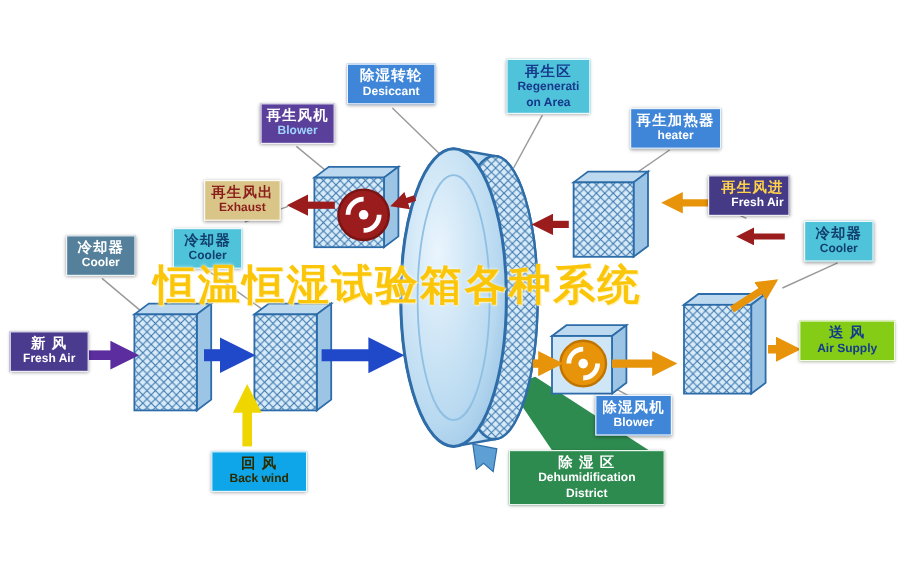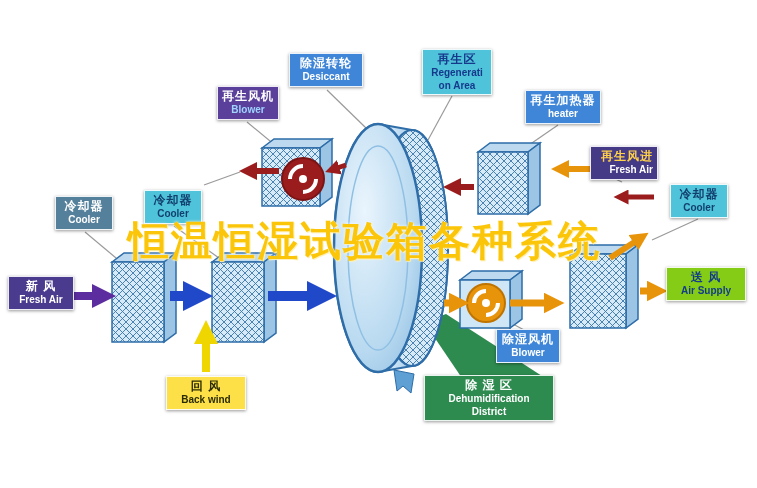--- a/index.html
+++ b/index.html
@@ -19,25 +19,25 @@
   .desiccant{left:289px;top:53px;width:74px;background:#3f86d8;color:#ffffff;}
   .regen-area{left:422px;top:49px;width:70px;background:#4fc3d9;color:#16398c;}
   .regen-heater{left:525px;top:90px;width:76px;background:#3f86d8;color:#ffffff;}
   .exhaust{left:170px;top:150px;width:64px;background:#d9c588;color:#8b1c1c;}
   .cooler-left{left:144px;top:190px;width:58px;background:#4fc3d9;color:#12406e;}
   .regen-fresh-air{left:590px;top:146px;width:68px;background:#453a86;color:#ffd24a;align-items:flex-end;}
   .regen-fresh-air .en{color:#ffffff;}
   .cooler-right{left:670px;top:184px;width:58px;background:#4fc3d9;color:#12406e;}
   .fresh-air{left:8px;top:276px;width:66px;background:#4a3b8e;color:#ffffff;}
   .air-supply{left:666px;top:267px;width:80px;background:#84cc16;color:#123c8c;}
-  .back-wind{left:166px;top:376px;width:80px;background:#fde047;color:#2b2b00;}
+  .back-wind{left:176px;top:376px;width:80px;background:#0ea5e9;color:#2b2b00;}
   .dehum-blower{left:496px;top:329px;width:64px;background:#3f86d8;color:#ffffff;}
   .dehum-district{left:424px;top:375px;width:130px;background:#2e8b50;color:#ffffff;}
   .title{position:absolute;left:128px;top:214px;z-index:20;white-space:nowrap;
-         font-size:41px;font-weight:800;letter-spacing:2px;color:#fbc609;
+         font-size:35px;font-weight:800;letter-spacing:2px;color:#fbc609;
          text-shadow:0 0 3px rgba(255,255,255,.85),1px 1px 0 rgba(255,235,150,.9);}
 </style>
 </head>
 <body>
 
 <div class="stage">
 
   <svg class="diagram" width="757" height="488" viewBox="0 0 757 488">
     <defs>
       <pattern id="hatch" width="7" height="7" patternUnits="userSpaceOnUse">
@@ -175,20 +175,24 @@
   </div>
   <div class="lbl regen-heater">
     <span class="zh">再生加热器</span>
     <span class="en">heater</span>
   </div>
   <div class="lbl regen-area">
     <span class="zh">再生区</span>
     <span class="en">Regenerati</span>
     <span class="en">on Area</span>
   </div>
+  <div class="lbl exhaust">
+    <span class="zh">再生风出</span>
+    <span class="en">Exhaust</span>
+  </div>
   <div class="lbl cooler-left">
     <span class="zh">冷却器</span>
     <span class="en">Cooler</span>
   </div>
   <div class="lbl regen-fresh-air">
     <span class="zh">再生风进</span>
     <span class="en">Fresh Air</span>
   </div>
   <div class="lbl cooler-right">
     <span class="zh">冷却器</span>

